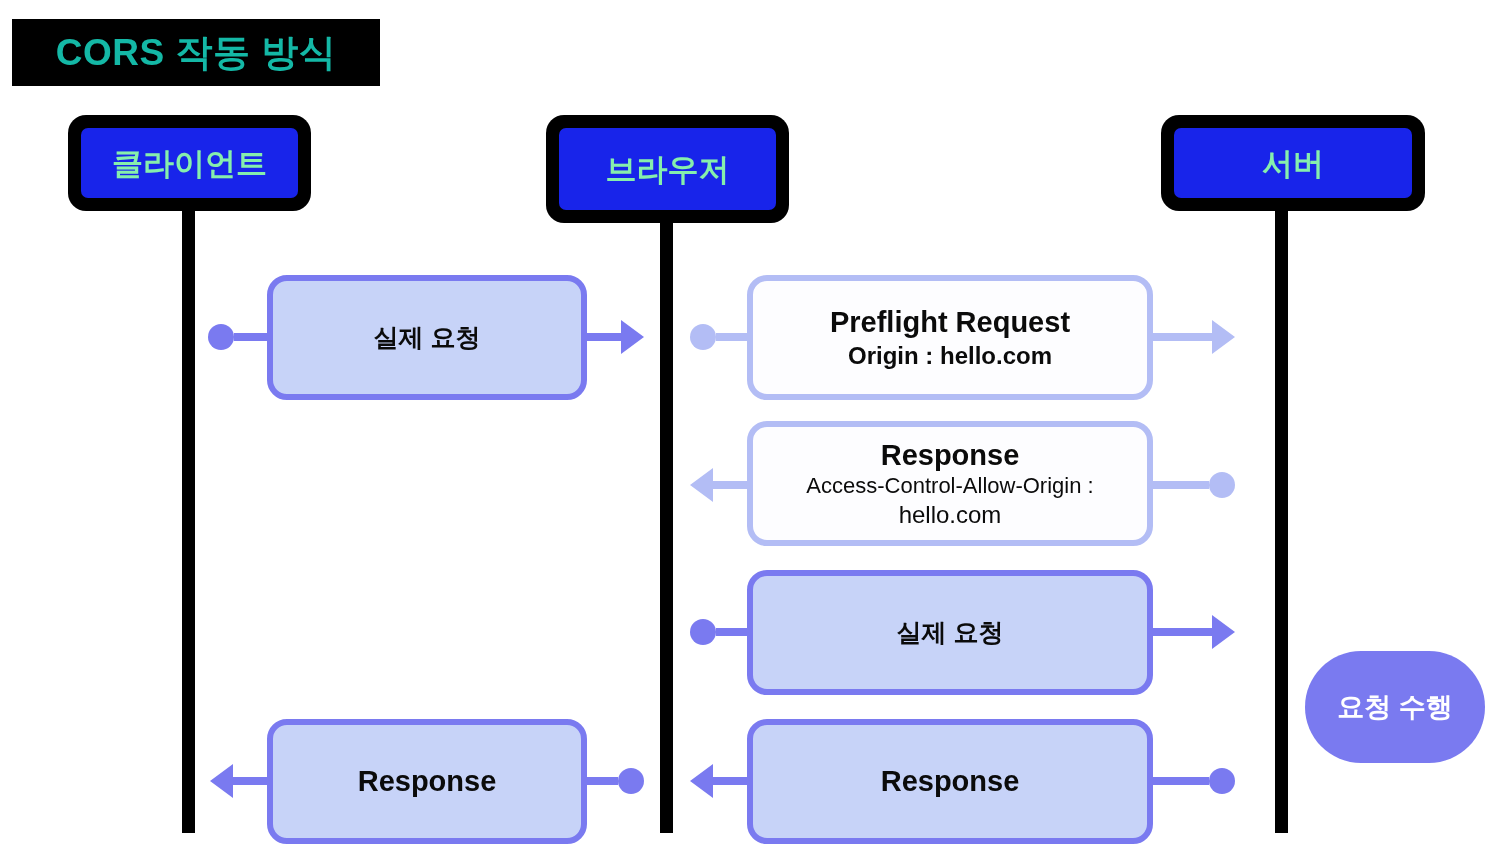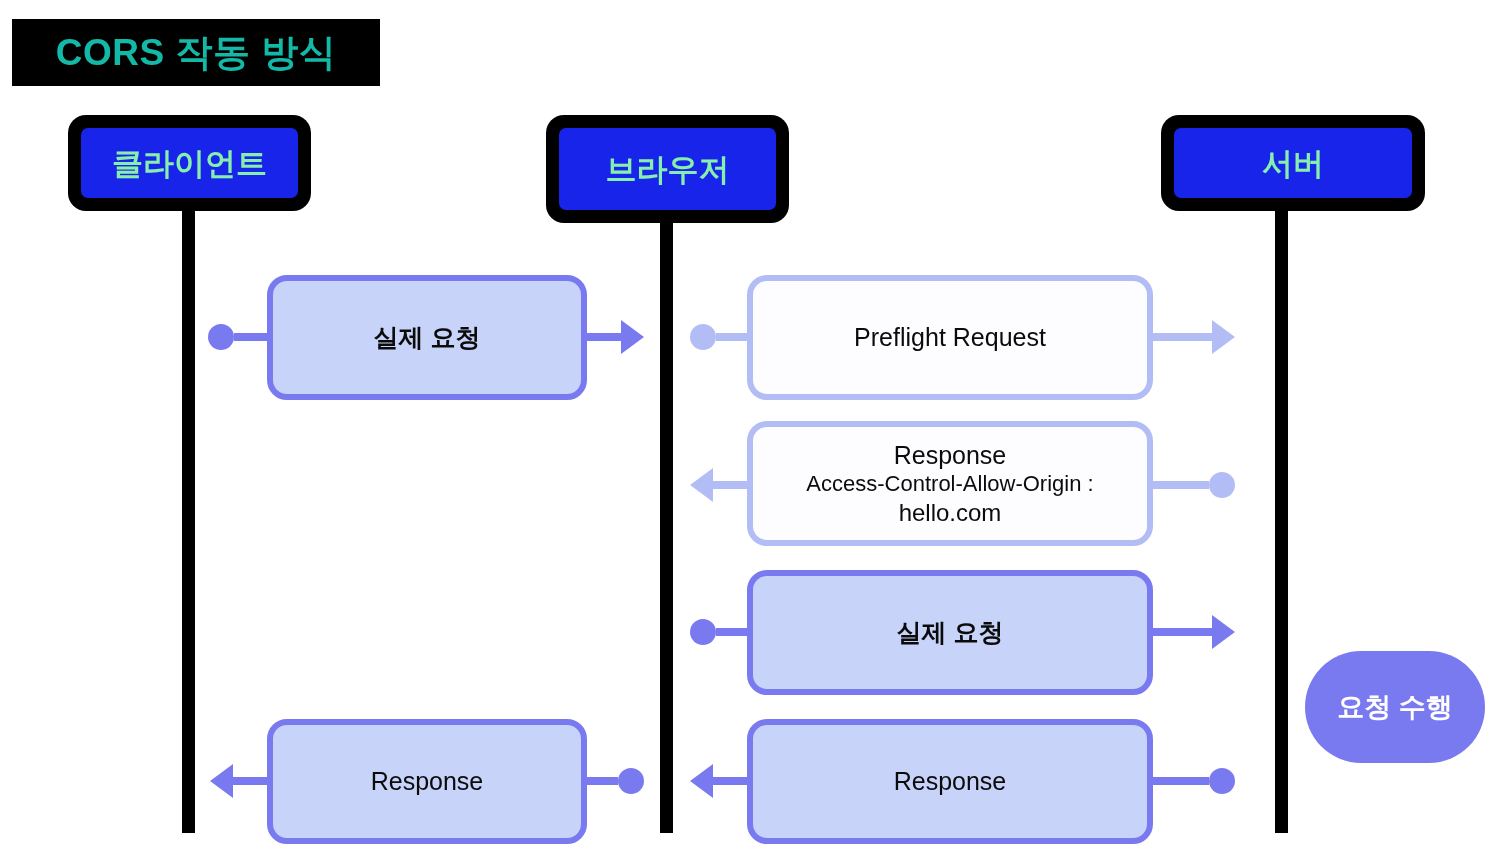--- a/index.html
+++ b/index.html
@@ -96,21 +96,21 @@
   }
   .msg.light {
     background: #fdfdff;
     border: 6px solid #b3bdf5;
   }
   .msg .line {
     color: #0b0b0b;
     line-height: 1.22;
     white-space: nowrap;
   }
-  .msg .line.l1 { font-size: 25px; font-weight: normal; }
+  .msg .line.l1 { font-size: 29px; font-weight: bold; }
   .msg .line.l2 { font-size: 24px; font-weight: bold; }
   .msg .line.l3 { font-size: 24px; font-weight: normal; }
   .msg .line.kr { font-size: 25px; font-weight: bold; text-align: center; }
 
   
   .conn {
     position: absolute;
     height: 34px;
     display: flex;
     align-items: center;
@@ -204,20 +204,21 @@
   <span class="line kr">실제 요청</span>
 </div>
 
 <div class="conn light" style="left:690px; top:320px; width:545px;">
   <span class="dot"></span>
   <span class="stem"></span>
   <span class="head-right"></span>
 </div>
 <div class="msg light" style="left:747px; top:275px; width:406px; height:125px;">
   <span class="line l1">Preflight Request</span>
+  <span class="line l2">Origin : hello.com</span>
 </div>
 
 <div class="conn light" style="left:690px; top:468px; width:545px;">
   <span class="head-left"></span>
   <span class="stem"></span>
   <span class="dot"></span>
 </div>
 <div class="msg light" style="left:747px; top:421px; width:406px; height:125px;">
   <span class="line l1">Response</span>
   <span class="line l3" style="font-size:22px;">Access-Control-Allow-Origin :</span>

